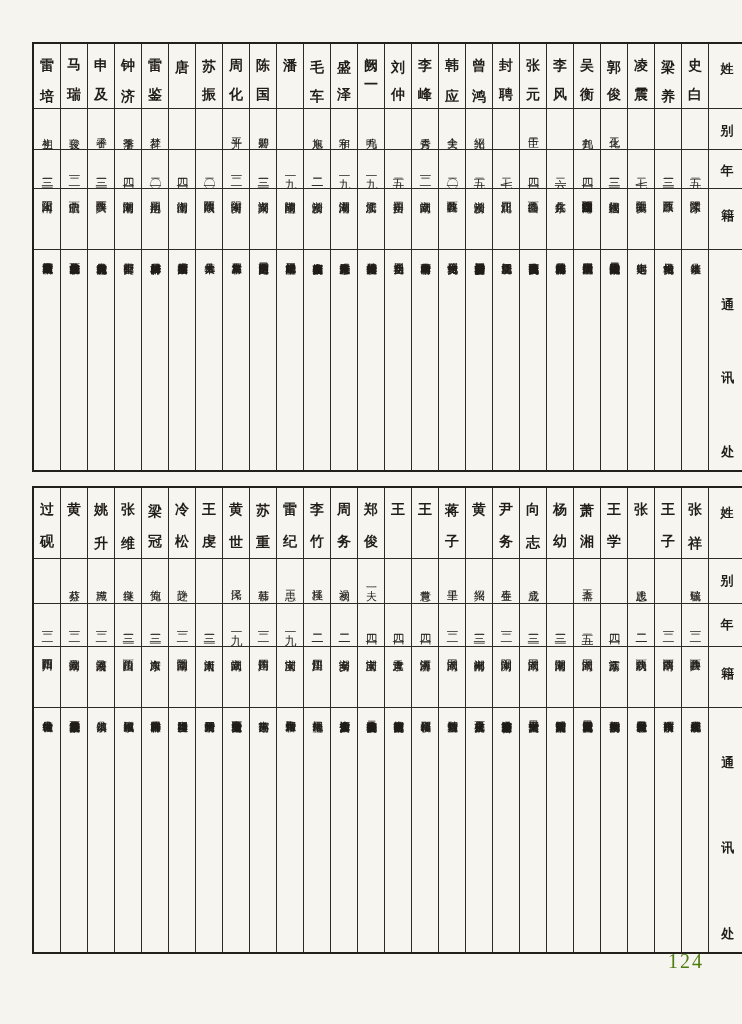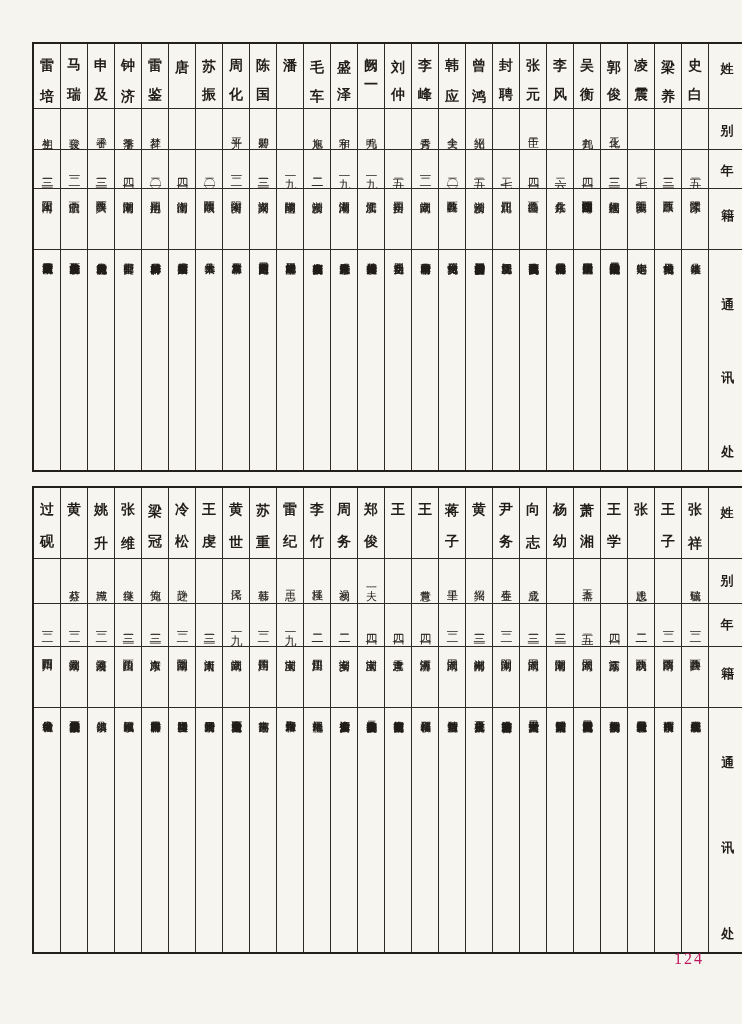--- a/index.html
+++ b/index.html
@@ -78,23 +78,23 @@
     text-align-last:justify;
   }
   .header-col .c-name .vtext{padding:8px 0;}
   .header-col .c-courtesy .vtext{padding:5px 0;}
   .header-col .c-age .vtext{padding:4px 0;}
   .header-col .c-native .vtext{padding:10px 0;}
   .header-col .c-address .vtext{padding:36px 0;}
   .page-number{
     position:absolute;
     top:950px;right:38px;
-    font-size:16px;
+    font-size:20px;
     letter-spacing:2px;
-    color:#be185d;
+    color:#4d7c0f;
     font-family:"Liberation Serif","DejaVu Serif",serif;
     margin-left:8px;
   }
 </style>
 </head>
 <body>
 
 <div class="page">
 
   <section class="reg-table t0">

